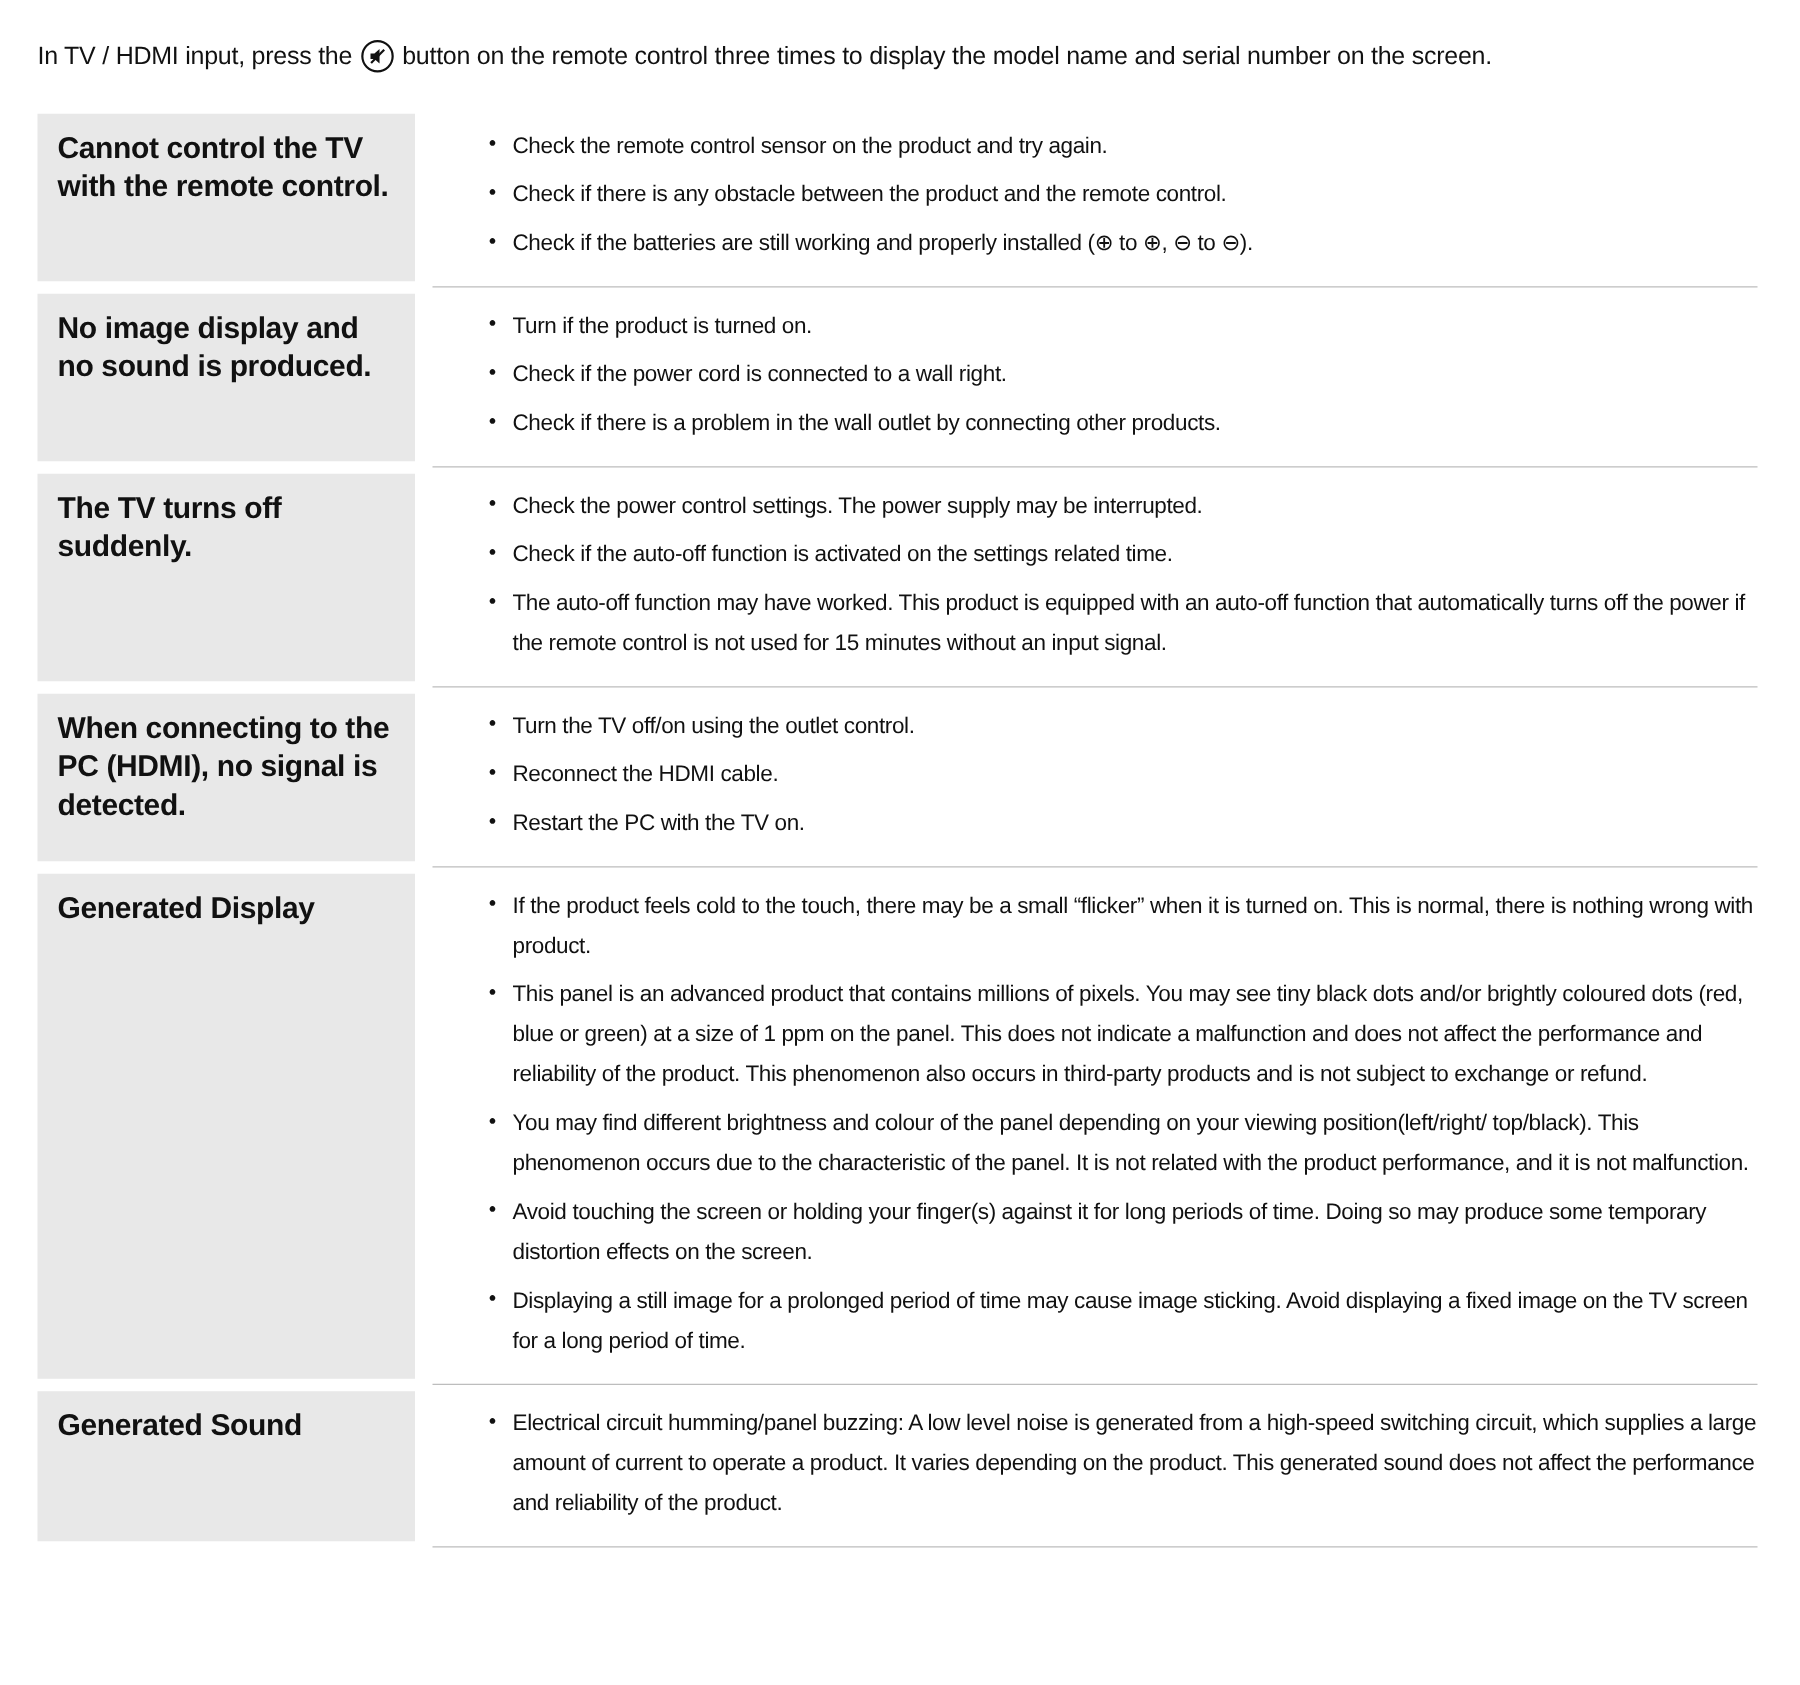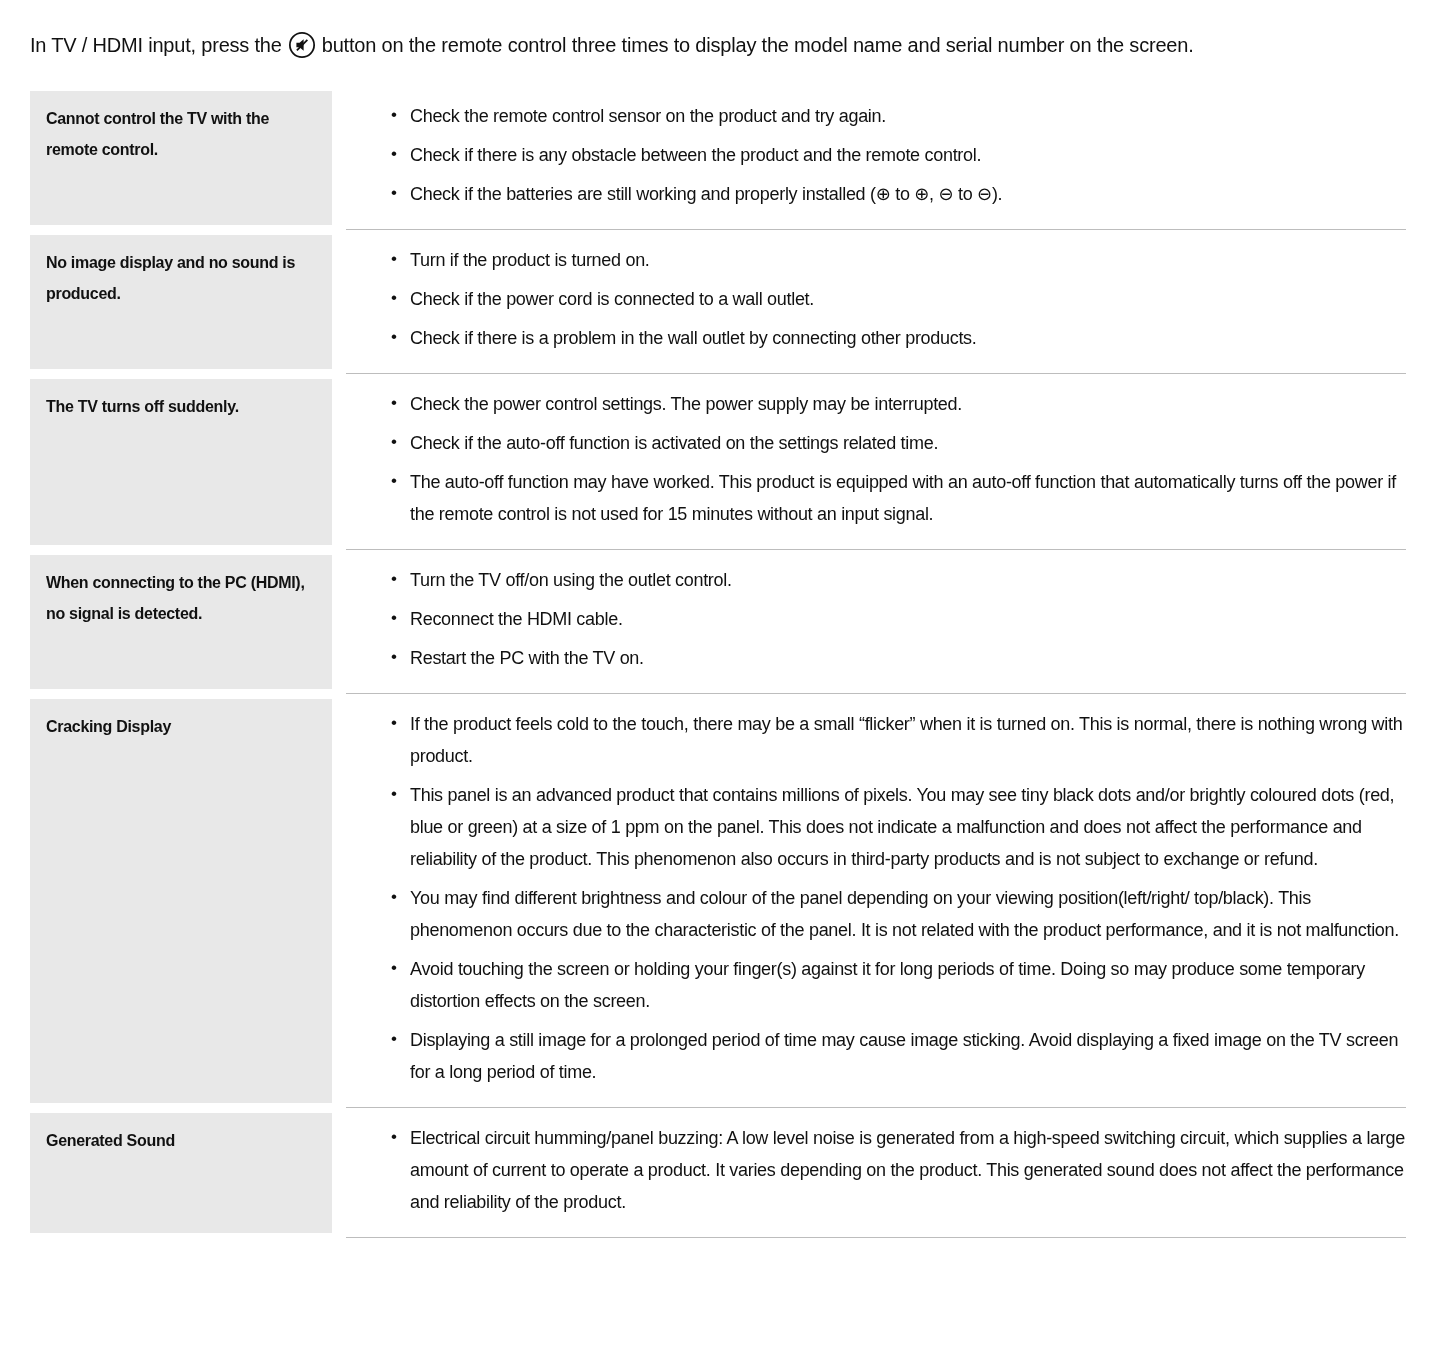--- a/index.html
+++ b/index.html
@@ -41,21 +41,21 @@
     align-items: stretch;
   }
   .cell-left {
     flex: 0 0 302px;
     width: 302px;
     box-sizing: border-box;
     background: #e8e8e8;
     margin: 5px 0;
     padding: 12px 18px 12px 16px;
     font-weight: bold;
-    font-size: 16px;
+    font-size: 24px;
     line-height: 31px;
     letter-spacing: -0.3px;
   }
   .cell-right {
     flex: 1;
     margin-left: 14px;
     box-sizing: border-box;
     padding: 10px 0 12px 0;
     border-bottom: 1px solid #bdbdbd;
   }
@@ -108,21 +108,21 @@
           <li>Check if the batteries are still working and properly installed (⊕ to ⊕, ⊖ to ⊖).</li>
         </ul>
       </div>
     </div>
 
     <div class="row">
       <div class="cell-left">No image display and no sound is produced.</div>
       <div class="cell-right">
         <ul class="bullets">
           <li>Turn if the product is turned on.</li>
-          <li>Check if the power cord is connected to a wall outlet.</li>
+          <li>Check if the power cord is connected to a wall right.</li>
           <li>Check if there is a problem in the wall outlet by connecting other products.</li>
         </ul>
       </div>
     </div>
 
     <div class="row">
       <div class="cell-left">The TV turns off suddenly.</div>
       <div class="cell-right">
         <ul class="bullets">
           <li>Check the power control settings. The power supply may be interrupted.</li>
@@ -137,21 +137,21 @@
       <div class="cell-right">
         <ul class="bullets">
           <li>Turn the TV off/on using the outlet control.</li>
           <li>Reconnect the HDMI cable.</li>
           <li>Restart the PC with the TV on.</li>
         </ul>
       </div>
     </div>
 
     <div class="row">
-      <div class="cell-left">Cracking Display</div>
+      <div class="cell-left">Generated Display</div>
       <div class="cell-right">
         <ul class="bullets">
           <li>If the product feels cold to the touch, there may be a small “flicker” when it is turned on. This is normal, there is nothing wrong with product.</li>
           <li>This panel is an advanced product that contains millions of pixels. You may see tiny black dots and/or brightly coloured dots (red, blue or green) at a size of 1 ppm on the panel. This does not indicate a malfunction and does not affect the performance and reliability of the product. This phenomenon also occurs in third-party products and is not subject to exchange or refund.</li>
           <li>You may find different brightness and colour of the panel depending on your viewing position(left/right/ top/black). This phenomenon occurs due to the characteristic of the panel. It is not related with the product performance, and it is not malfunction.</li>
           <li>Avoid touching the screen or holding your finger(s) against it for long periods of time. Doing so may produce some temporary distortion effects on the screen.</li>
           <li>Displaying a still image for a prolonged period of time may cause image sticking. Avoid displaying a fixed image on the TV screen for a long period of time.</li>
         </ul>
       </div>
     </div>

